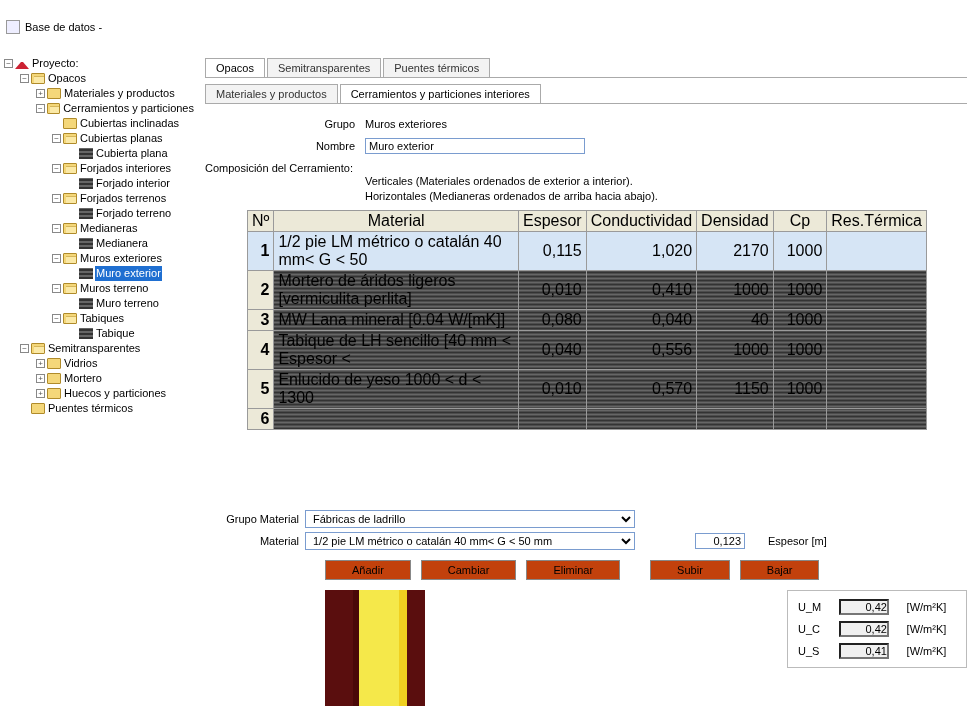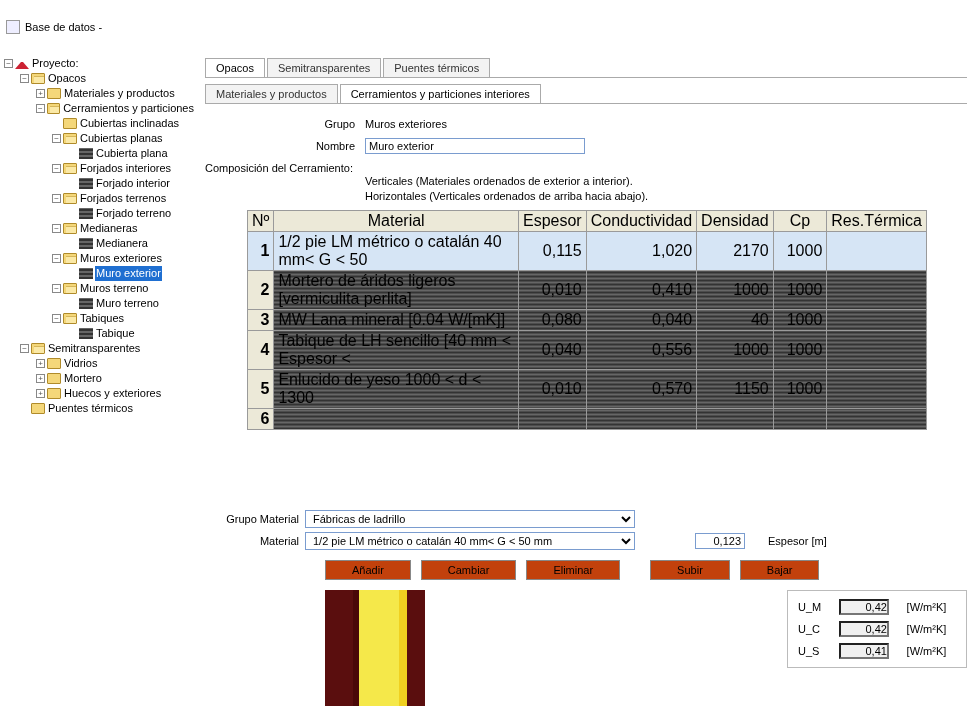--- a/index.html
+++ b/index.html
@@ -235,21 +235,21 @@
                   <div class="row">
                     <span class="pm">+</span>
                     <span class="ficon folder-closed"></span>
                     <span class="lbl">Mortero</span>
                   </div>
                 </li>
               <li>
                   <div class="row">
                     <span class="pm">+</span>
                     <span class="ficon folder-closed"></span>
-                    <span class="lbl">Huecos y exteriores</span>
+                    <span class="lbl">Huecos y particiones</span>
                   </div>
                 </li>
             </ul>
           </li>
           <li>
               <div class="row">
                 <span class="pm none"></span>
                 <span class="ficon folder-closed"></span>
                 <span class="lbl">Puentes térmicos</span>
               </div>
@@ -275,21 +275,21 @@
       <span class="val">Muros exteriores</span>
     </div>
     <div class="formrow">
       <span class="lbl" style="width:160px">Nombre</span>
       <input type="text" style="width: 220px;" value="Muro exterior">
     </div>
 
     <div class="compo">
       <div>Composición del Cerramiento:</div>
       <div class="sub">Verticales (Materiales ordenados de exterior a interior).</div>
-      <div class="sub">Horizontales (Verticales ordenados de arriba hacia abajo).</div>
+      <div class="sub">Horizontales (Medianeras ordenados de arriba hacia abajo).</div>
     </div>
 
     <table class="mat">
       <thead>
           <tr>
         <th>Nº</th>
         <th style="width:245px">Material</th>
         <th>Espesor</th>
         <th>Conductividad</th>
         <th>Densidad</th>

